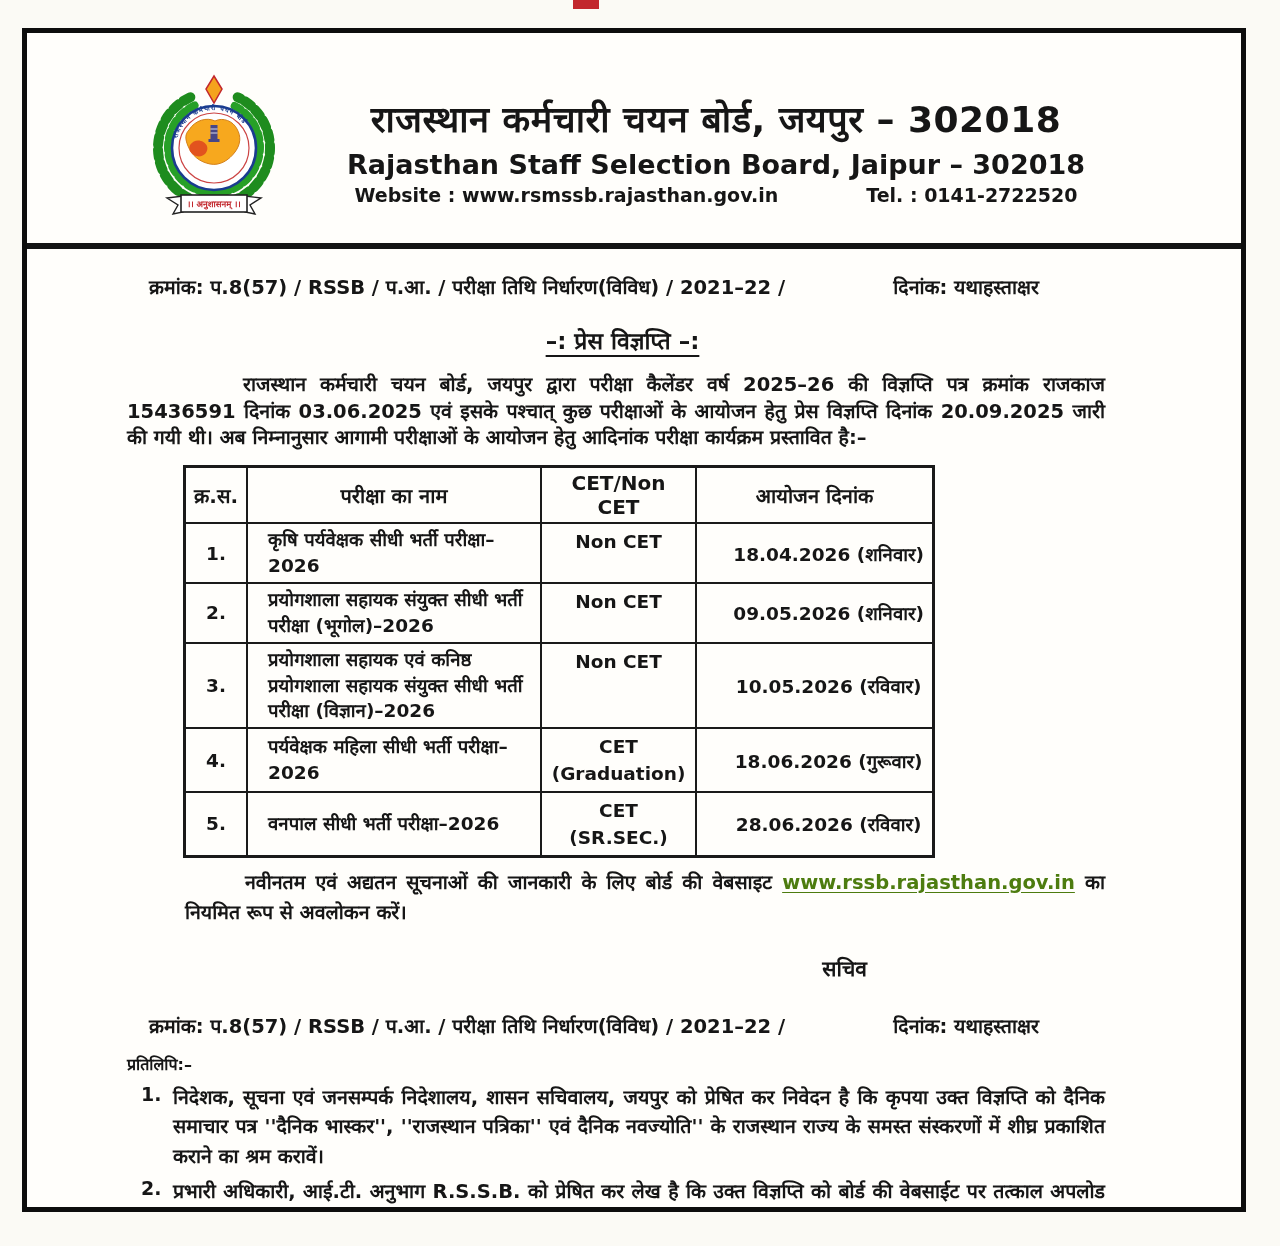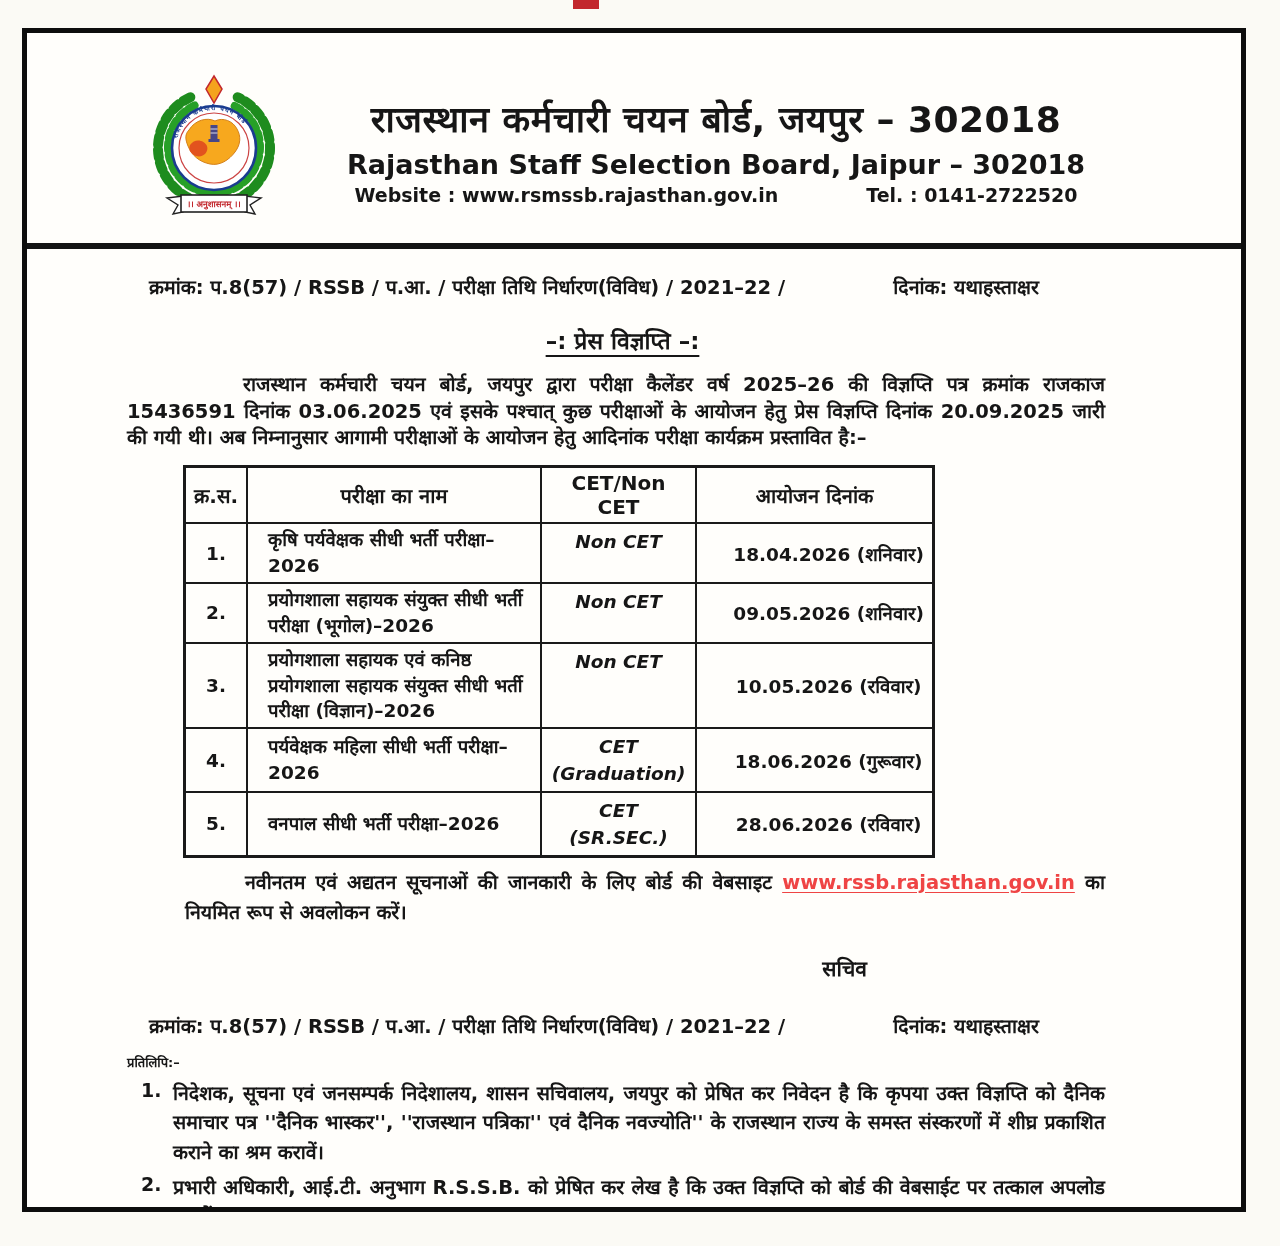--- a/index.html
+++ b/index.html
@@ -48,37 +48,37 @@
   table.exam-table {
     border-collapse:collapse; margin:13px 0 0 56px; width:752px;
     border:3px solid #1a1a1a;
   }
   .exam-table th, .exam-table td { border:2px solid #1a1a1a; padding:3px 8px; }
   .exam-table th { font-size:20px; font-weight:800; height:36px; }
   .exam-table td { font-size:18.5px; font-weight:600; }
   .col-sno { width:8.2%; } .col-exam { width:50%; } .col-cet { width:21%; } .col-date { width:20.8%; }
   td.sno { text-align:center; }
   td.exam { text-align:left; padding-left:20px; line-height:1.4; }
-  td.cet { text-align:center; vertical-align:top; padding-top:5px; line-height:1.45;font-style:italic; }
+  td.cet { text-align:center; vertical-align:top; padding-top:5px; line-height:1.45; }
   td.dt  { text-align:center; vertical-align:middle; white-space:nowrap;padding-left:36px; }
   tr.r-sm td { height:38px; } tr.r-lg td { height:58px; }
   .cet-l2:empty { display:none; }
 
   
   .web-note {
     margin:10px 0 0 58px; font-size:19.5px; font-weight:600;
     text-align:justify; text-indent:60px; line-height:1.55;
   }
-  a.web-link { color:#ef4444; font-weight:700; text-underline-offset:3px; }
+  a.web-link { color:#4d7c0f; font-weight:700; text-underline-offset:3px; }
 
   .sig { text-align:right; font-size:21px; font-weight:800; }
   .sig-1 { margin-top:26px; padding-right:238px; }
 
   .ref-2 { margin-top:30px; }
-  .copy-label { font-size:13px; font-weight:800; margin:14px 0 8px 0; }
+  .copy-label { font-size:16px; font-weight:800; margin:14px 0 8px 0; }
 
   .copy-item { display:flex; margin-bottom:6px; }
   .copy-item .num { flex:0 0 46px; padding-left:14px; font-size:19px; font-weight:600; }
   .copy-item .txt { flex:1; font-size:19.5px; font-weight:600; line-height:1.5; text-align:justify; }
 </style>
 </head>
 <body>
 
 <div class="top-mark"></div>
 

